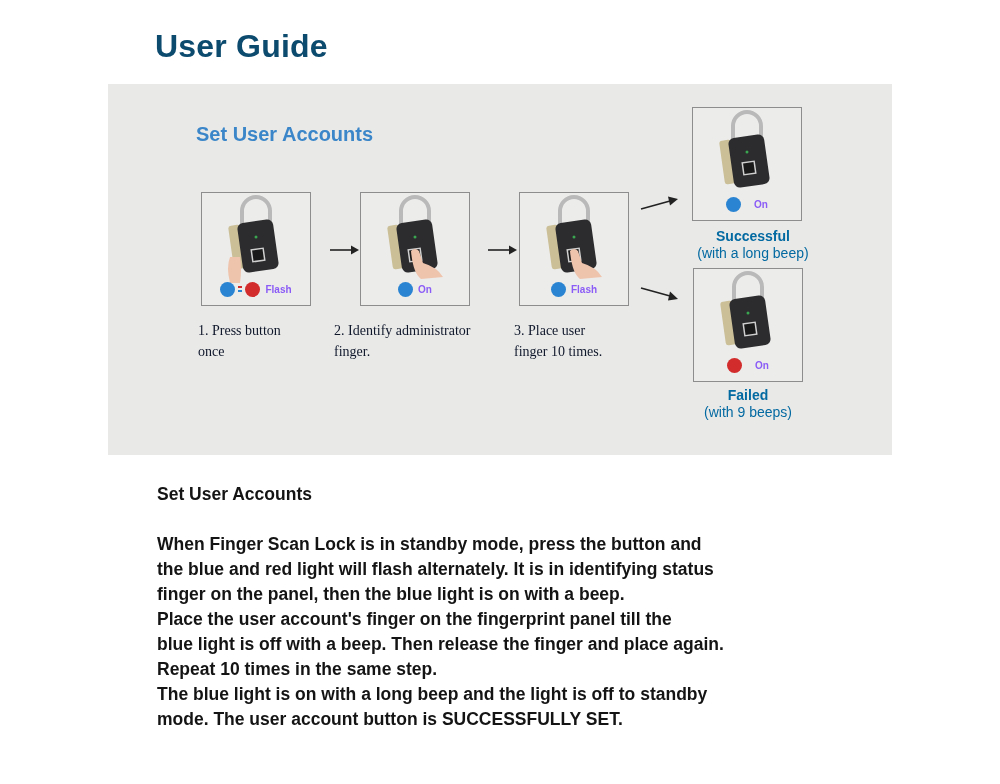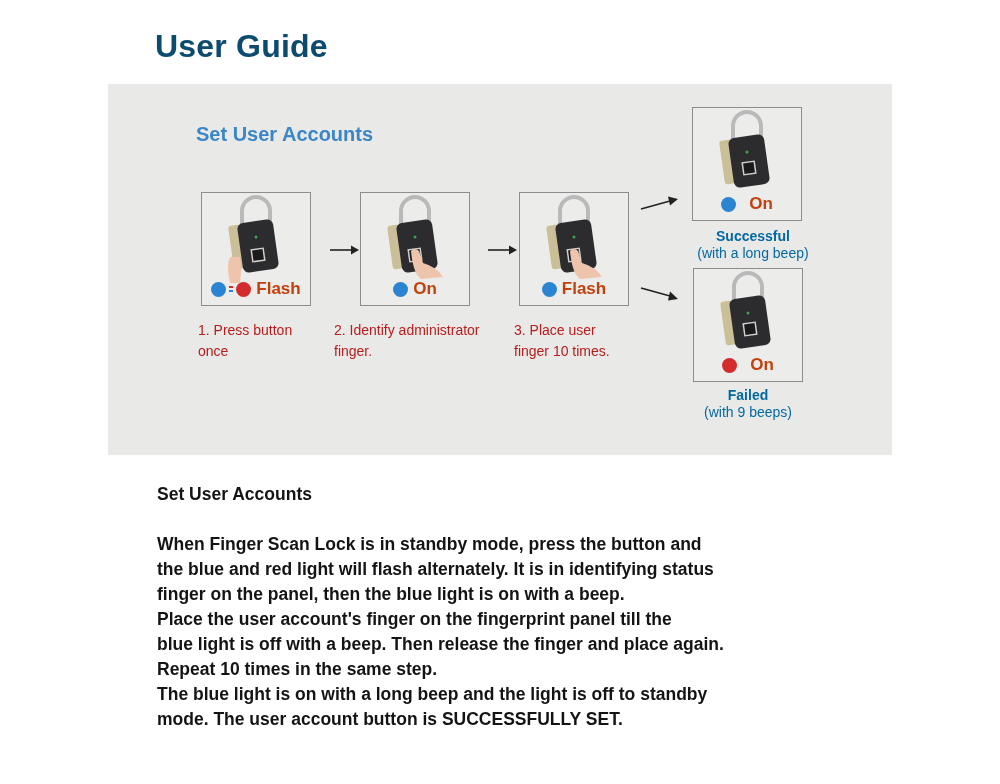--- a/index.html
+++ b/index.html
@@ -20,31 +20,31 @@
     font-size: 20px; font-weight: bold; color: #3a86c8;
   }
   .step-box {
     position: absolute; width: 110px; height: 114px;
     border: 1.5px solid #8d8d8d; box-sizing: border-box; background: #ececeb;
   }
   .lock { position: absolute; left: 0; top: 0; width: 110px; height: 90px; }
   .status {
     position: absolute; left: 0; right: 0; bottom: 6px; height: 20px;
     display: flex; align-items: center; justify-content: center; gap: 5px;
-    font-size: 17px; font-weight: bold; color: #c2410c;
+    font-size: 10px; font-weight: bold; color: #8b5cf6;
   }
   .led { width: 15px; height: 15px; border-radius: 50%; display: inline-block; }
   .led.blue { background: #2a84d2; }
   .led.red { background: #d22c2c; }
   .led-sep { width: 6px; height: 8px; position: relative; display: inline-block; margin: 0 -3px; }
   .led-sep::before, .led-sep::after { content: ""; position: absolute; left: 1px; width: 4px; height: 2px; }
   .led-sep::before { top: 1px; background: #d22c2c; }
   .led-sep::after { top: 5px; background: #2a84d2; }
   .caption {
-    position: absolute; font-size: 14px; color: #b91c1c; line-height: 21px; white-space: pre-line;
+    position: absolute; font-size: 14px; color: #0f172a; line-height: 21px; white-space: pre-line; font-family: Liberation Serif, serif;
   }
   .result-caption {
     position: absolute; text-align: center; font-size: 14px; color: #0369a1; line-height: 17px;
   }
   .result-caption b { display: block; font-weight: bold; }
   .arrow { position: absolute; }
   .body-text {
     position: absolute; left: 157px; top: 482px; width: 700px;
     font-size: 17.5px; font-weight: bold; color: #141414; line-height: 25px;
   }

